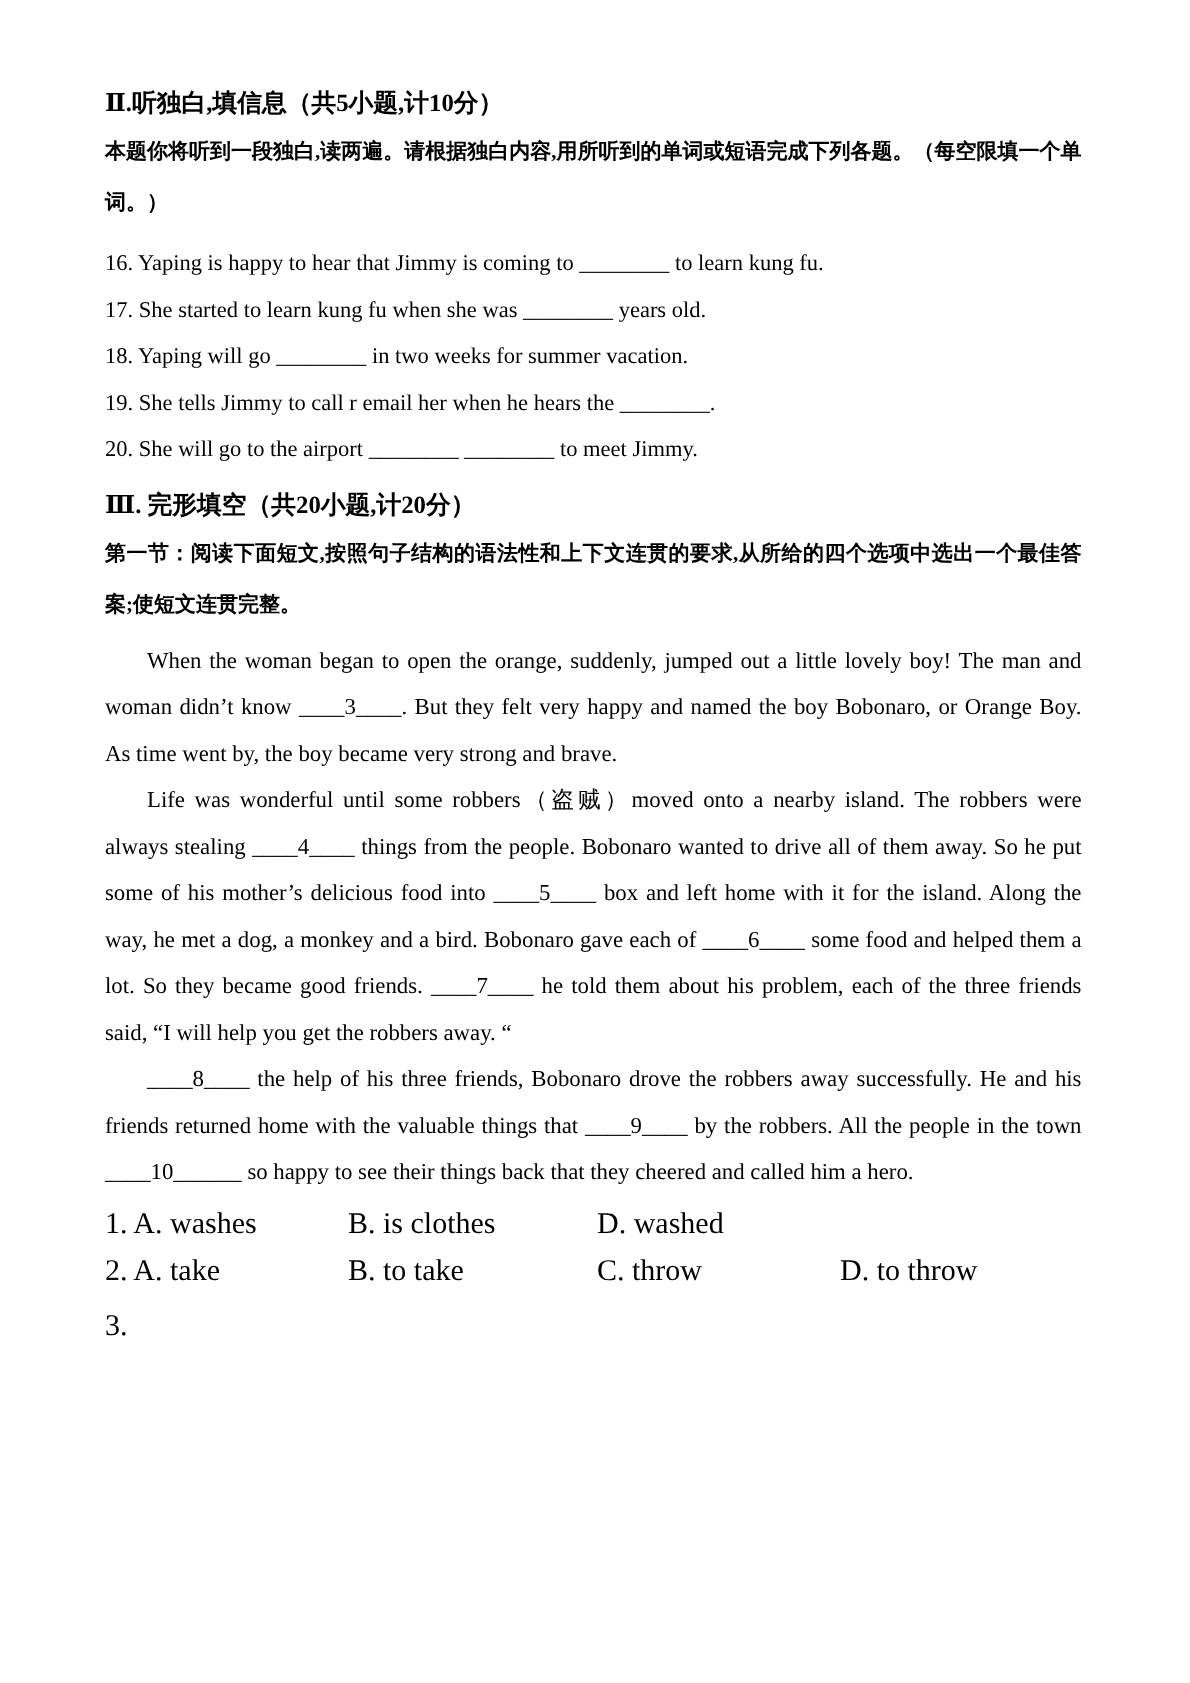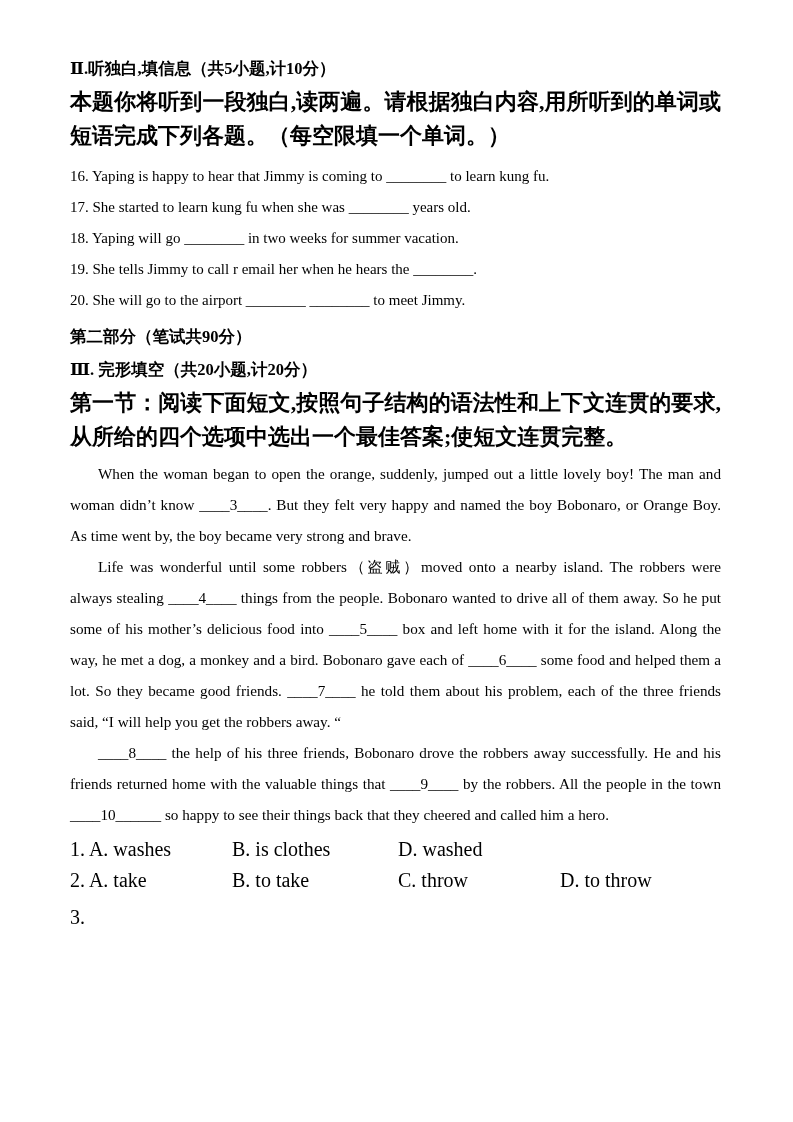--- a/index.html
+++ b/index.html
@@ -13,21 +13,21 @@
     min-height: 1122px;
     box-sizing: border-box;
     background: #ffffff;
     color: #000000;
     padding: 52px 72px 40px 70px;
     font-family: "Liberation Serif", "DejaVu Serif", serif;
     font-size: 15px;
   }
   .cn-bold {
     font-weight: bold;
-    font-size: 22px;
+    font-size: 14px;
     line-height: 34px;
     text-align: justify;
   }
   .heading {
     font-weight: bold;
     font-size: 16.5px;
     line-height: 33px;
     margin-top: 0;
   }
   .q-line {
@@ -79,21 +79,20 @@
   <div class="cn-bold">本题你将听到一段独白,读两遍。请根据独白内容,用所听到的单词或短语完成下列各题。（每空限填一个单词。）</div>
 
   <div class="questions">
     <div class="q-line">16. Yaping is happy to hear that Jimmy is coming to ________ to learn kung fu.</div>
     <div class="q-line">17. She started to learn kung fu when she was ________ years old.</div>
     <div class="q-line">18. Yaping will go ________ in two weeks for summer vacation.</div>
     <div class="q-line">19. She tells Jimmy to call r email her when he hears the ________.</div>
     <div class="q-line">20. She will go to the airport ________ ________ to meet Jimmy.</div>
   </div>
 
-  <div class="heading">第二部分（笔试共90分）</div>
 
   <div class="heading">Ⅲ. 完形填空（共20小题,计20分）</div>
 
   <div class="cn-bold">第一节：阅读下面短文,按照句子结构的语法性和上下文连贯的要求,从所给的四个选项中选出一个最佳答案;使短文连贯完整。</div>
 
   <div class="passage">
     <p>When the woman began to open the orange, suddenly, jumped out a little lovely boy! The man and woman didn’t know ____3____. But they felt very happy and named the boy Bobonaro, or Orange Boy. As time went by, the boy became very strong and brave.</p>
     <p>Life was wonderful until some robbers（盗贼）moved onto a nearby island. The robbers were always stealing ____4____ things from the people. Bobonaro wanted to drive all of them away. So he put some of his mother’s delicious food into ____5____ box and left home with it for the island. Along the way, he met a dog, a monkey and a bird. Bobonaro gave each of ____6____ some food and helped them a lot. So they became good friends. ____7____ he told them about his problem, each of the three friends said, “I will help you get the robbers away. “</p>
     <p>____8____ the help of his three friends, Bobonaro drove the robbers away successfully. He and his friends returned home with the valuable things that ____9____ by the robbers. All the people in the town ____10______ so happy to see their things back that they cheered and called him a hero.</p>
   </div>

